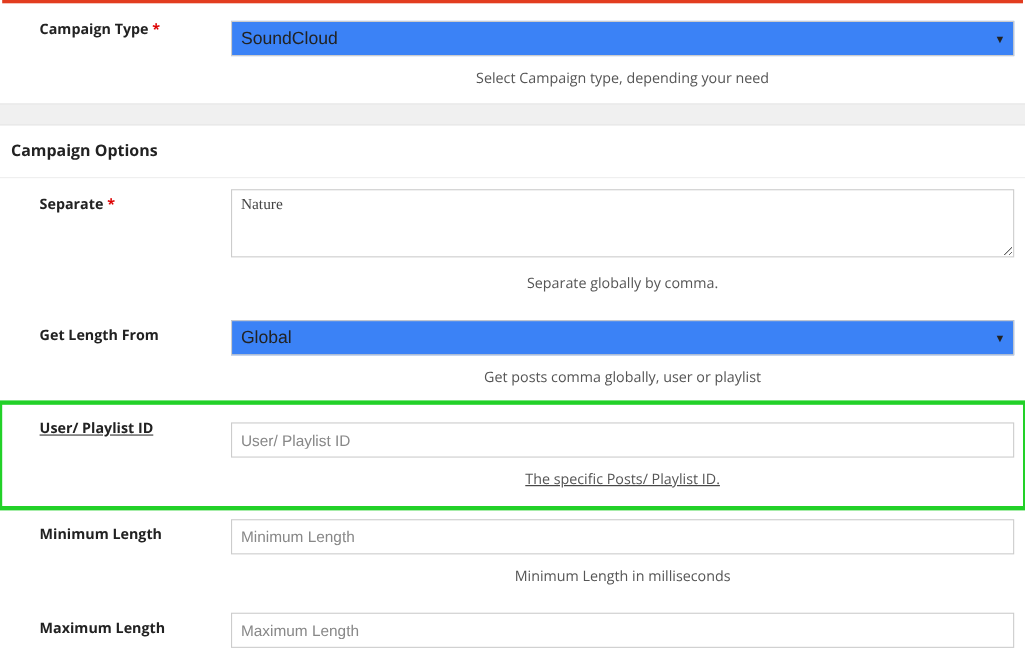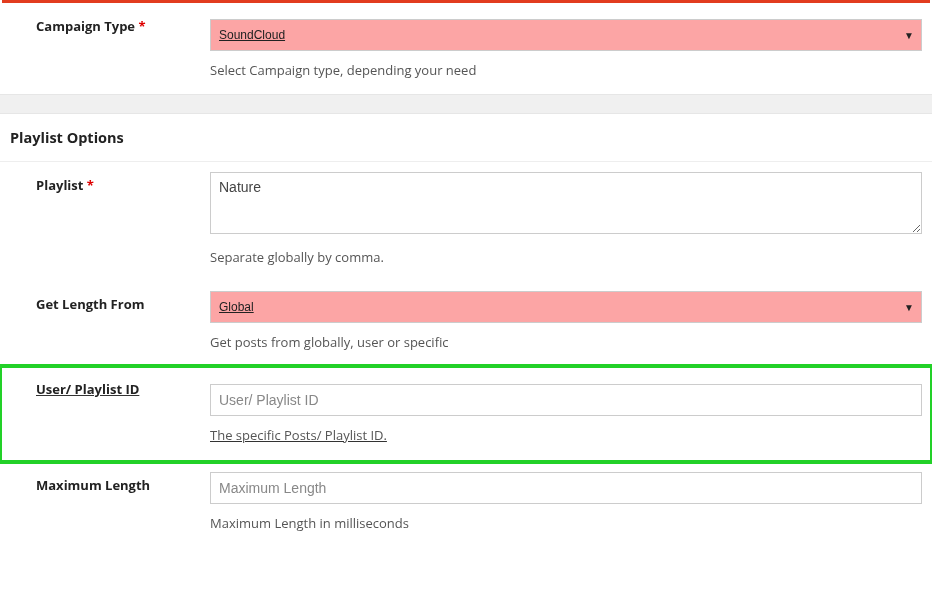--- a/index.html
+++ b/index.html
@@ -37,65 +37,65 @@
     color: #d00;
   }
   .select-wrap {
     position: relative;
     width: 100%;
   }
   select.full {
     width: 100%;
     height: 32px;
     border: 1px solid #ccc;
-    background: #fca5a5;
-    font-size: 12px;
+    background: #3b82f6;
+    font-size: 16px;
     padding: 4px 8px;
     -webkit-appearance: none;
     -moz-appearance: none;
     appearance: none;
     color: #222;
-    text-decoration: underline;
   }
   .select-caret {
     position: absolute;
     right: 8px;
     top: 50%;
     transform: translateY(-50%);
     pointer-events: none;
     font-size: 10px;
     color: #222;
   }
   textarea.full {
     width: 100%;
     height: 62px;
     border: 1px solid #ccc;
     padding: 6px 8px;
     font-size: 14px;
-    font-family: Liberation Sans, sans-serif;
+    font-family: Liberation Serif, serif;
     resize: both;
     color: #444;
   }
   input.full {
     width: 100%;
     height: 32px;
     border: 1px solid #ccc;
     padding: 4px 8px;
     font-size: 14px;
     background: #fff;
     color: #444;
   }
   input.full::placeholder,
   textarea.full::placeholder {
     color: #888;
   }
   .help {
     margin-top: 10px;
     color: #555;
     font-size: 13px;
+    text-align: center;
   }
   .section-sep {
     background: #f0f0f0;
     height: 20px;
     border-top: 1px solid #e6e6e6;
     border-bottom: 1px solid #e6e6e6;
   }
   .section-heading {
     font-weight: 700;
     color: #222;
@@ -137,56 +137,63 @@
         </select>
         <span class="select-caret">▼</span>
       </div>
       <div class="help">Select Campaign type, depending your need</div>
     </td>
   </tr>
 
   <tr>
     <td colspan="2" style="padding:0;">
       <div class="section-sep"></div>
-      <div class="section-heading">Playlist Options</div>
+      <div class="section-heading">Campaign Options</div>
     </td>
   </tr>
 
   <tr>
     <td class="label-cell">
-      <span>Playlist</span>
+      <span>Separate</span>
       <span class="req">*</span>
     </td>
     <td>
       <textarea class="full" style="">Nature</textarea>
       <div class="help">Separate globally by comma.</div>
     </td>
   </tr>
 
   <tr>
     <td class="label-cell">Get Length From</td>
     <td>
       <div class="select-wrap">
         <select class="full">
           <option>Global</option>
         </select>
         <span class="select-caret">▼</span>
       </div>
-      <div class="help">Get posts from globally, user or specific</div>
+      <div class="help">Get posts comma globally, user or playlist</div>
     </td>
   </tr>
 
   <tr class="highlight-row">
     <td class="label-cell">User/ Playlist ID</td>
     <td>
       <input class="full" type="text" placeholder="User/ Playlist ID" style="">
       <div class="help">The specific Posts/ Playlist ID.</div>
     </td>
   </tr>
 
+  <tr>
+    <td class="label-cell">Minimum Length</td>
+    <td>
+      <input class="full" type="text" placeholder="Minimum Length" style="">
+      <div class="help">Minimum Length in milliseconds</div>
+    </td>
+  </tr>
 
   <tr>
     <td class="label-cell">Maximum Length</td>
     <td>
       <input class="full" type="text" placeholder="Maximum Length" style="">
       <div class="help">Maximum Length in milliseconds</div>
     </td>
   </tr>
 
 </tbody>

